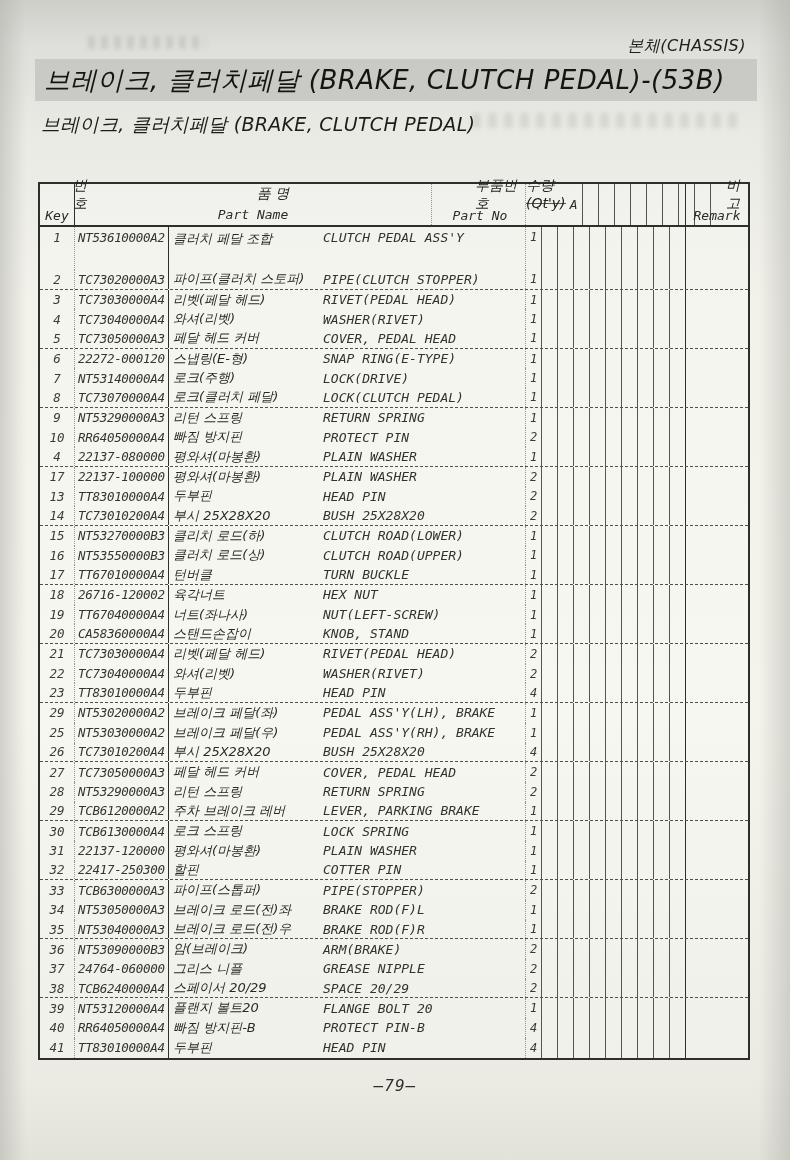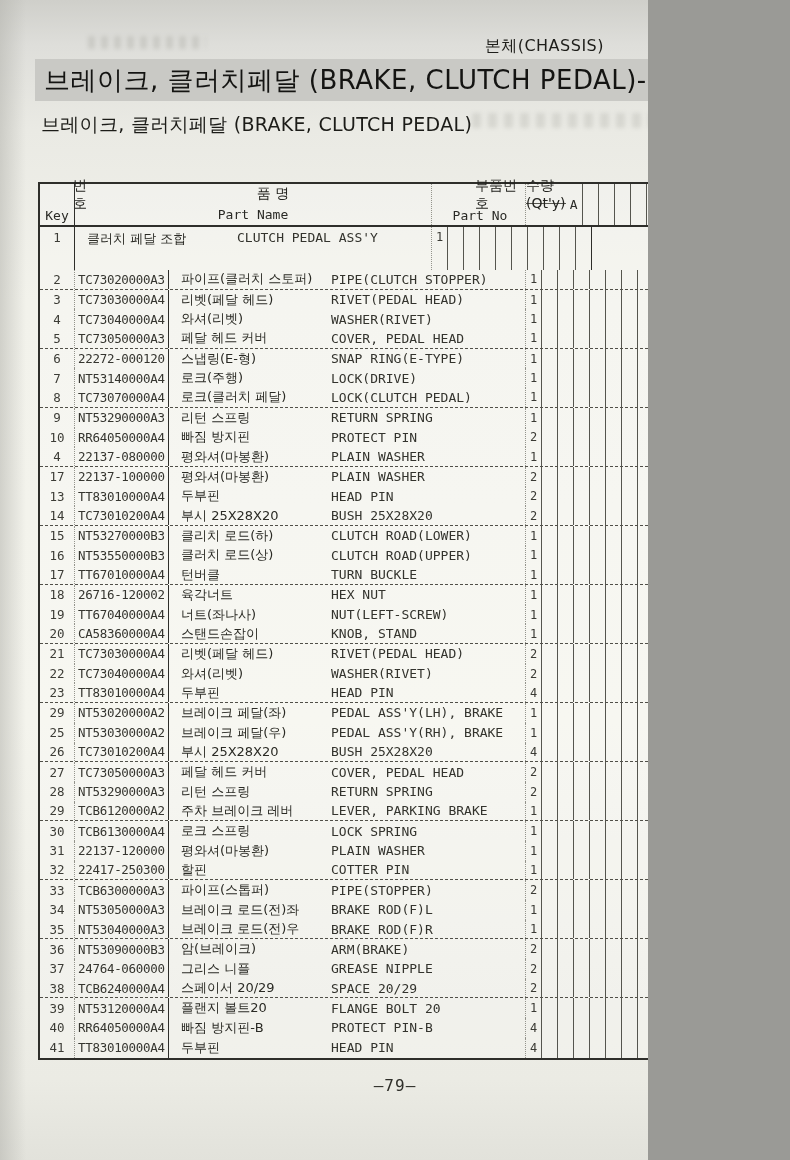--- a/index.html
+++ b/index.html
@@ -6,25 +6,26 @@
     --title-bar-bg:#c9c9c5;
     --table-border:#2e2e2a;
     --paper:#f1f1ea;
     --text:#2b2b27;
     --dotted:#94948c;
     --thin:#55554e;
   }
   *{box-sizing:border-box;margin:0;padding:0;}
   body{margin:0;background:#9a9a96;font-family:"DejaVu Sans","Liberation Sans",sans-serif;color:var(--text);}
   .page{
-    position:relative;width:648px;height:1160px;overflow:hidden;
+    position:relative;width:790px;height:1160px;overflow:hidden;
     background:
       linear-gradient(90deg, rgba(180,180,174,.55) 0px, rgba(180,180,174,0) 26px),
       linear-gradient(90deg, rgba(190,190,184,0) 758px, rgba(170,170,164,.45) 790px),
       linear-gradient(180deg,#cfcfca 0px,#dededa 45px,#eaeae4 130px,#f2f2eb 300px,#f4f4ed 720px,#ebebe4 1080px,#e2e2db 1160px);
+    font-style: italic;
   }
   .mono{font-family:"DejaVu Sans Mono","Liberation Mono",monospace;}
 
   .corner-label{position:absolute;top:36px;right:44px;font-size:16px;letter-spacing:.5px;color:#1e1e1a;font-weight:500;}
   .title-bar{
     position:absolute;left:35px;top:59px;width:722px;height:42px;
     background:var(--title-bar-bg);display:flex;align-items:center;padding-left:9px;
     font-size:26px;font-weight:500;letter-spacing:.5px;color:#141412;white-space:nowrap;
   }
   .subtitle{position:absolute;left:41px;top:112px;font-size:19px;font-weight:500;letter-spacing:.3px;color:#1c1c18;}
@@ -67,21 +68,21 @@
   .qty-subrow{display:flex;flex:1;}
   .qty-subrow .w-qsub{font-size:13px;}
 
   
   .trow{display:flex;height:19.7px;}
   .trow.tall{height:43px;}
   .trow.tall .cell{align-items:flex-start;padding-top:3px;}
   .trow.group-end{border-bottom:1px dashed #504f48;}
   .trow .w-key{font-size:12.5px;color:#3c3c36;}
   .trow .w-partno{font-size:12.5px;letter-spacing:-.3px;color:#35352f;}
-  .name-ko{min-width:150px;display:inline-block;color:#2a2a24;margin-left:8px;}
+  .name-ko{min-width:150px;display:inline-block;color:#2a2a24;}
   .name-en{color:#33332d;}
   .trow .w-qsub{font-size:12px;color:#3a3a34;}
 
   .page-number{position:absolute;left:0;top:1076px;width:790px;text-align:center;
     font-size:16px;letter-spacing:1px;color:#2f2f2a;}
 </style>
 </head>
 <body>
 
 <div class="page">
@@ -127,20 +128,21 @@
           </div>
       </div>
       <div class="hcol w-remark sep-solid">
         <span class="ko">비고</span>
         <span class="en mono">Remark</span>
       </div>
     </div>
     <div>
         <div class="trow tall">
           <div class="cell w-key mono">1</div>
+          <div class="cell w-partno mono sep-dot">NT53610000A2</div>
           <div class="cell w-name sep-solid">
             <span class="name-ko">클러치 페달 조합</span>
             <span class="name-en mono">CLUTCH PEDAL ASS'Y</span>
           </div>
           <div class="cell w-qsub mono sep-dot">1</div>
           <div class="cell w-qsub sep-thin"></div>
           <div class="cell w-qsub sep-thin"></div>
           <div class="cell w-qsub sep-thin"></div>
           <div class="cell w-qsub sep-thin"></div>
           <div class="cell w-qsub sep-thin"></div>

